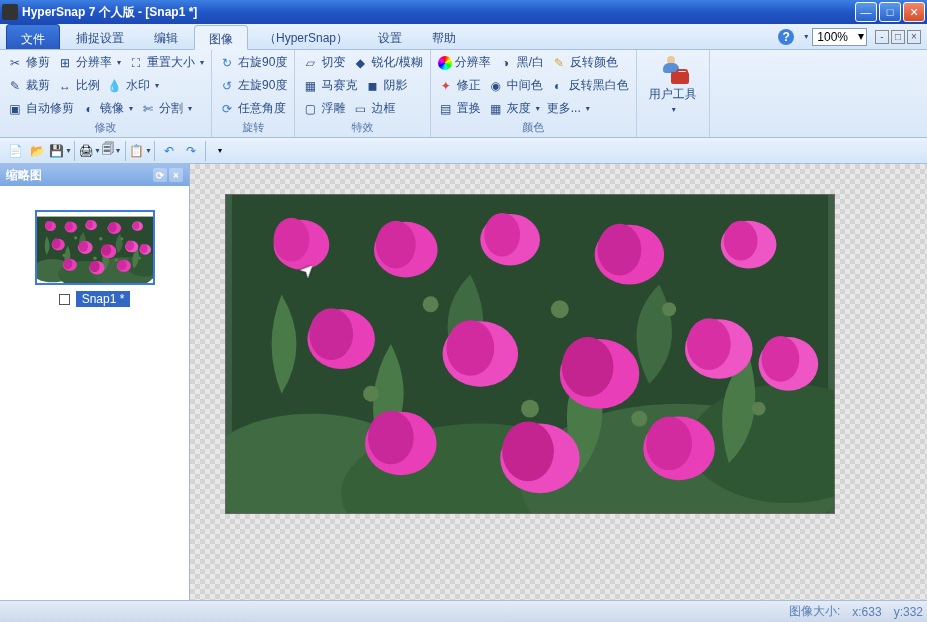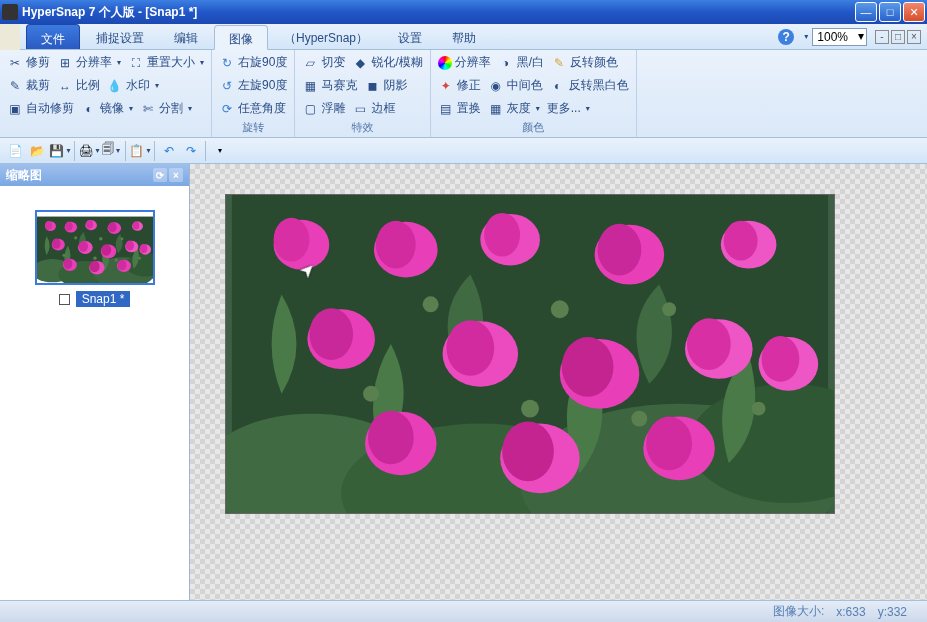--- a/index.html
+++ b/index.html
@@ -3,21 +3,21 @@
 <meta charset="utf-8">
 <style>
 * { margin: 0; padding: 0; box-sizing: border-box; font-family: "Microsoft YaHei", Tahoma, sans-serif; font-size: 12px; }
 body { width: 927px; height: 622px; background: #ece9d8; display: flex; flex-direction: column; overflow: hidden; }
 .titlebar { height: 24px; background: linear-gradient(#3c7fe2, #2157c7 50%, #1c49b3); display: flex; align-items: center; padding: 0 2px; color: #fff; }
 .titlebar .icon { width: 16px; height: 16px; background: #333; margin-right: 4px; border-radius: 2px; }
 .titlebar .title { flex: 1; font-weight: bold; }
 .winbtns { display: flex; gap: 2px; }
 .winbtn { width: 22px; height: 20px; border: 1px solid #fff; border-radius: 3px; background: linear-gradient(#5a9ae8, #2862ce); display: flex; align-items: center; justify-content: center; color: #fff; font-size: 11px; cursor: pointer; }
 .winbtn.close { background: linear-gradient(#f0876e, #d64f2b); }
-.menubar { height: 26px; background: linear-gradient(#e9f2fc, #d3e5f9); display: flex; align-items: stretch; border-bottom: 1px solid #a6bfd9; padding-left: 6px; margin-left: 20px; }
+.menubar { height: 26px; background: linear-gradient(#e9f2fc, #d3e5f9); display: flex; align-items: stretch; border-bottom: 1px solid #a6bfd9; padding-left: 6px; }
 .tab { padding: 4px 14px 0; margin-right: 2px; border-radius: 4px 4px 0 0; color: #2b4e87; cursor: pointer; display: flex; align-items: center; }
 .tab.file { background: linear-gradient(#3c7ae0, #2a5bc2); color: #fff; border: 1px solid #1d4aa0; border-bottom: none; }
 .tab.active { background: #eaf2fc; border: 1px solid #a6bfd9; border-bottom: 1px solid #eaf2fc; position: relative; top: 1px; }
 .menubar .spacer { flex: 1; }
 .zoombox { display: flex; align-items: center; gap: 4px; padding-right: 6px; }
 .zoom { background: #fff; border: 1px solid #7f9db9; padding: 1px 18px 1px 4px; position: relative; }
 .zoom::after { content: "▾"; position: absolute; right: 2px; top: 0; }
 .mdi { display: flex; gap: 2px; padding-left: 4px; }
 .mdi span { width: 14px; height: 14px; border: 1px solid #8a8a8a; font-size: 10px; text-align: center; line-height: 12px; color: #555; }
 .help { width: 16px; height: 16px; border-radius: 50%; background: #3d80e0; color: #fff; text-align: center; line-height: 16px; margin: 0 6px; font-weight: bold; }
@@ -45,21 +45,21 @@
 .sidehdr .ctl { display: flex; gap: 2px; }
 .sidehdr .ctl span { width: 14px; height: 14px; background: rgba(255,255,255,.3); border-radius: 2px; display: flex; align-items: center; justify-content: center; font-size: 10px; }
 .thumbs { padding: 24px; }
 .thumb { width: 120px; height: 75px; border: 2px solid #3c7ae0; margin: 0 auto 6px; }
 .thumblbl { display: flex; align-items: center; gap: 6px; justify-content: center; }
 .thumblbl .cb { width: 11px; height: 11px; border: 1px solid #555; }
 .thumblbl .nm { background: #3168c6; color: #fff; padding: 1px 6px; }
 .canvas { flex: 1; background: repeating-conic-gradient(#d4d4d4 0 25%, #e8e8e8 0 50%) 0 0/10px 10px; position: relative; overflow: hidden; }
 .imgframe { position: absolute; left: 35px; top: 30px; width: 610px; height: 320px; background: #3d5f46; border: 1px solid #666; }
 .cursor { position: absolute; font-size: 18px; color: #fff; filter: drop-shadow(0 0 1px #000); pointer-events: none; }
-.statusbar { height: 22px; background: linear-gradient(#e4ecf7, #cdd9eb); border-top: 1px solid #a6bfd9; display: flex; align-items: center; justify-content: flex-end; gap: 12px; padding: 0 20px; color: #5880b5; }
+.statusbar { height: 22px; background: linear-gradient(#e4ecf7, #cdd9eb); border-top: 1px solid #a6bfd9; display: flex; align-items: center; justify-content: flex-end; gap: 12px; padding: 0 4px; color: #5880b5; }
 svg.flower { width: 100%; height: 100%; display: block; }
 </style>
 </head>
 <body>
 
 <svg width="0" height="0" style="position:absolute">
 <defs>
 <g id="flowersvg">
 <rect width="600" height="320" fill="#2a4a30"></rect>
 <ellipse cx="80" cy="280" rx="110" ry="60" fill="#3f6a42"></ellipse>
@@ -205,20 +205,21 @@
         <div class="btn dd">
             <span class="ic">◐</span>
             <span>镜像</span>
           </div>
         <div class="btn dd">
             <span class="ic">✄</span>
             <span>分割</span>
           </div>
       </div>
     </div>
+    <div class="glabel">修改</div>
   </div>
 
   <div class="group">
     <div class="rows">
       <div class="row">
           <div class="btn">
             <span class="ic" style="color:#3a7fd6">↻</span>
             <span>右旋90度</span>
           </div>
         </div>
@@ -314,20 +315,32 @@
             <span>灰度</span>
           </div>
         <div class="btn dd">
             <span>更多...</span>
           </div>
       </div>
     </div>
     <div class="glabel">颜色</div>
   </div>
 
+  <div class="group">
+    <div class="bigbtn dd">
+      <div class="bigic">
+          <div class="person">
+            <div class="head"></div>
+            <div class="body"></div>
+          </div>
+          <div class="case"></div>
+        </div>
+      <span>用户工具</span>
+    </div>
+  </div>
 </div>
 
 <div class="qat">
   <div class="q">📄</div>
   <div class="q">📂</div>
   <div class="q dd">💾</div>
   <div class="sep"></div>
   <div class="q dd">🖨</div>
   <div class="q dd">🗐</div>
   <div class="sep"></div>

